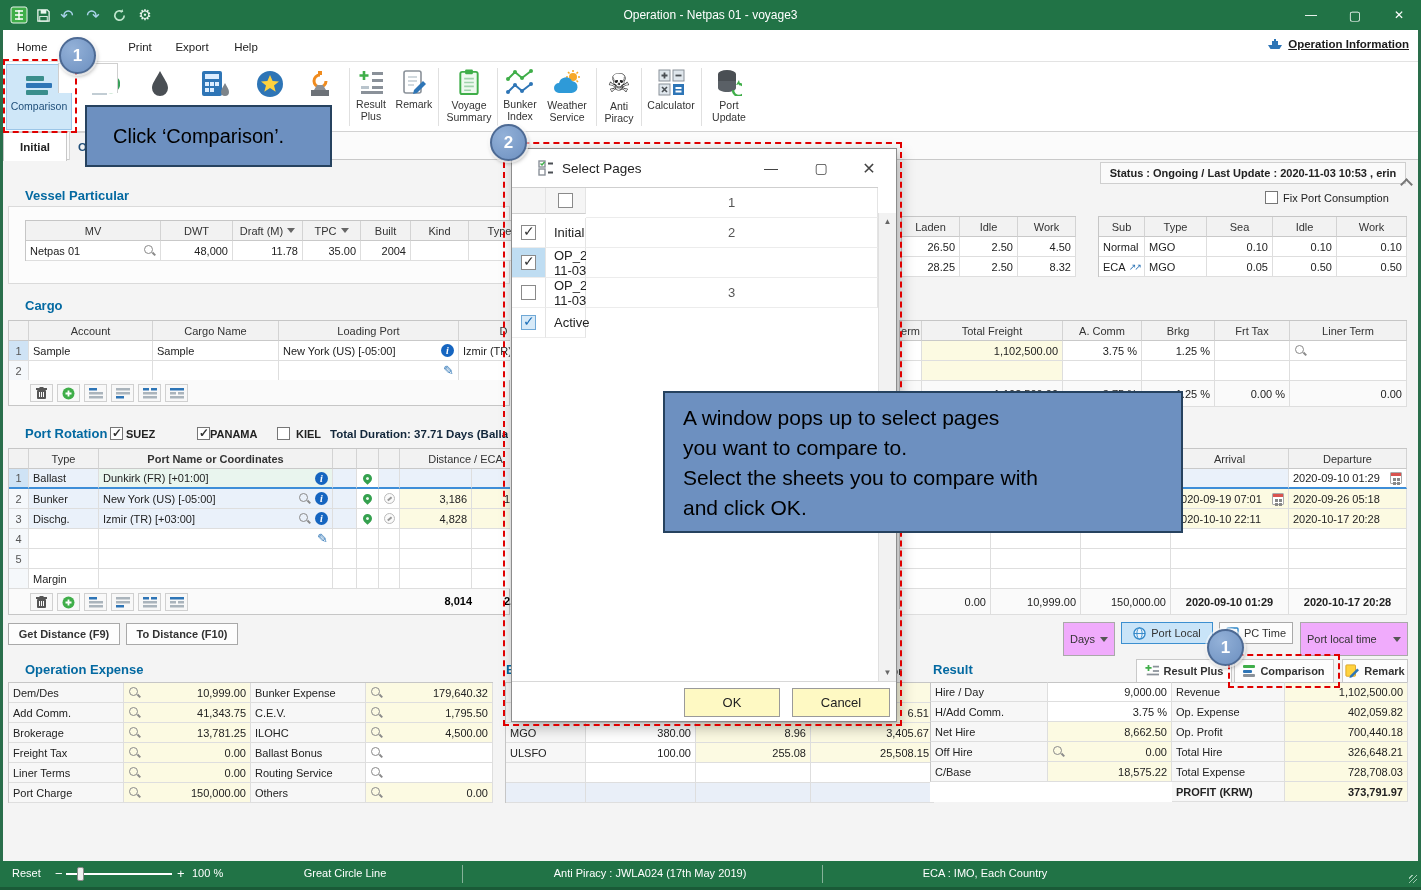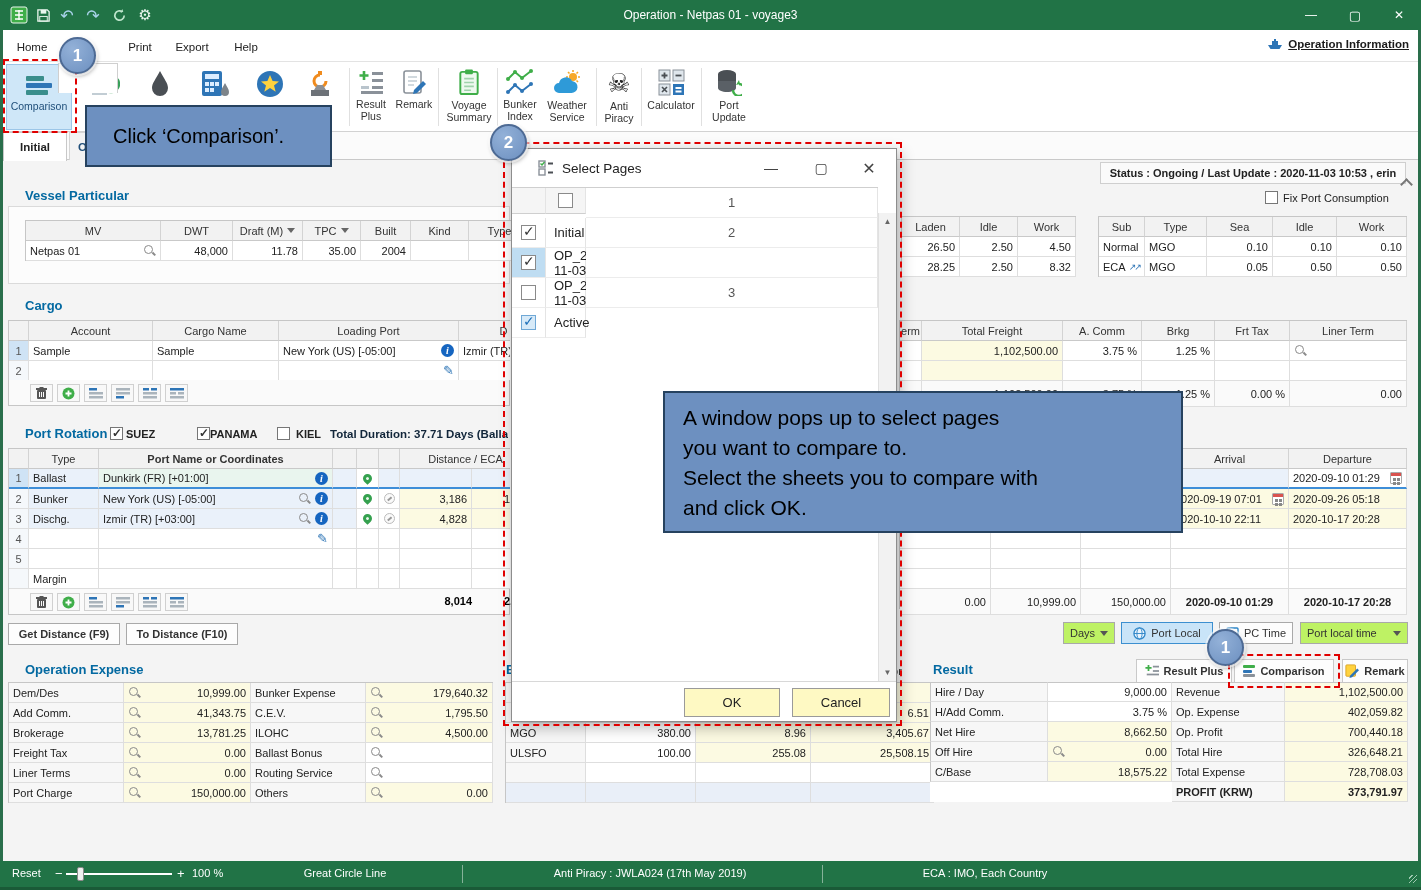--- a/index.html
+++ b/index.html
@@ -62,21 +62,21 @@
 .cal::after{content:"";position:absolute;left:2px;top:5px;width:3px;height:3px;background:#888;box-shadow:4px 0 #888,0 4px #888,4px 4px #888}
 .sar{width:0;height:0;border-left:4px solid transparent;border-right:4px solid transparent;border-top:5px solid #666;margin-left:4px}
 .ck{width:13px;height:13px;border:1px solid #767676;background:#fff;position:relative;display:inline-block;flex:none}
 .ck.on::after{content:"✓";position:absolute;left:1px;top:-2px;font-size:12px;color:#333;font-weight:bold}
 .eca-x{color:#2e75b6;font-size:9px;margin-left:3px;letter-spacing:-2px}
 
 .mini{position:absolute;display:flex;gap:4px;align-items:center}
 .mi{width:23px;height:18px;border:1px solid #d0d0d0;background:#f8f8f8;display:flex;align-items:center;justify-content:center}
 
 .btn{position:absolute;border:1px solid #a9a9a9;background:#fdfdfd;font-weight:bold;font-size:11px;color:#333;display:flex;align-items:center;justify-content:center;gap:5px}
-.dd{position:absolute;border:1px solid #a9a9a9;background:#bef264;font-size:11px;color:#333;display:flex;align-items:center;justify-content:space-between;padding:4px 6px}
+.dd{position:absolute;border:1px solid #a9a9a9;background:#f0abfc;font-size:11px;color:#333;display:flex;align-items:center;justify-content:space-between;padding:16px 6px}
 .dda{width:0;height:0;border-left:4px solid transparent;border-right:4px solid transparent;border-top:5px solid #555}
 
 .sbar{left:0;top:861px;width:1421px;height:26px;background:#217346;color:#fff;font-size:11px;z-index:5}
 .sbar .sep{position:absolute;top:4px;width:1px;height:18px;background:rgba(255,255,255,.45)}
 .strip{left:0;top:887px;width:1421px;height:3px;background:#1a5a37;z-index:5}
 .sideedge{width:3px;background:#2a6e4b;z-index:4}
 
 .dlg{left:511px;top:148px;width:386px;height:574px;background:#fff;border:1px solid #8d8d8d;box-shadow:3px 5px 14px rgba(0,0,0,.3);z-index:50}
 .dlg-title{position:absolute;left:16px;top:0;right:0;height:38px;background:#fff;display:flex;align-items:center}
 .dlg-ctl{position:absolute;top:6px;width:34px;height:26px;display:flex;align-items:center;justify-content:center;color:#444;font-size:14px}

